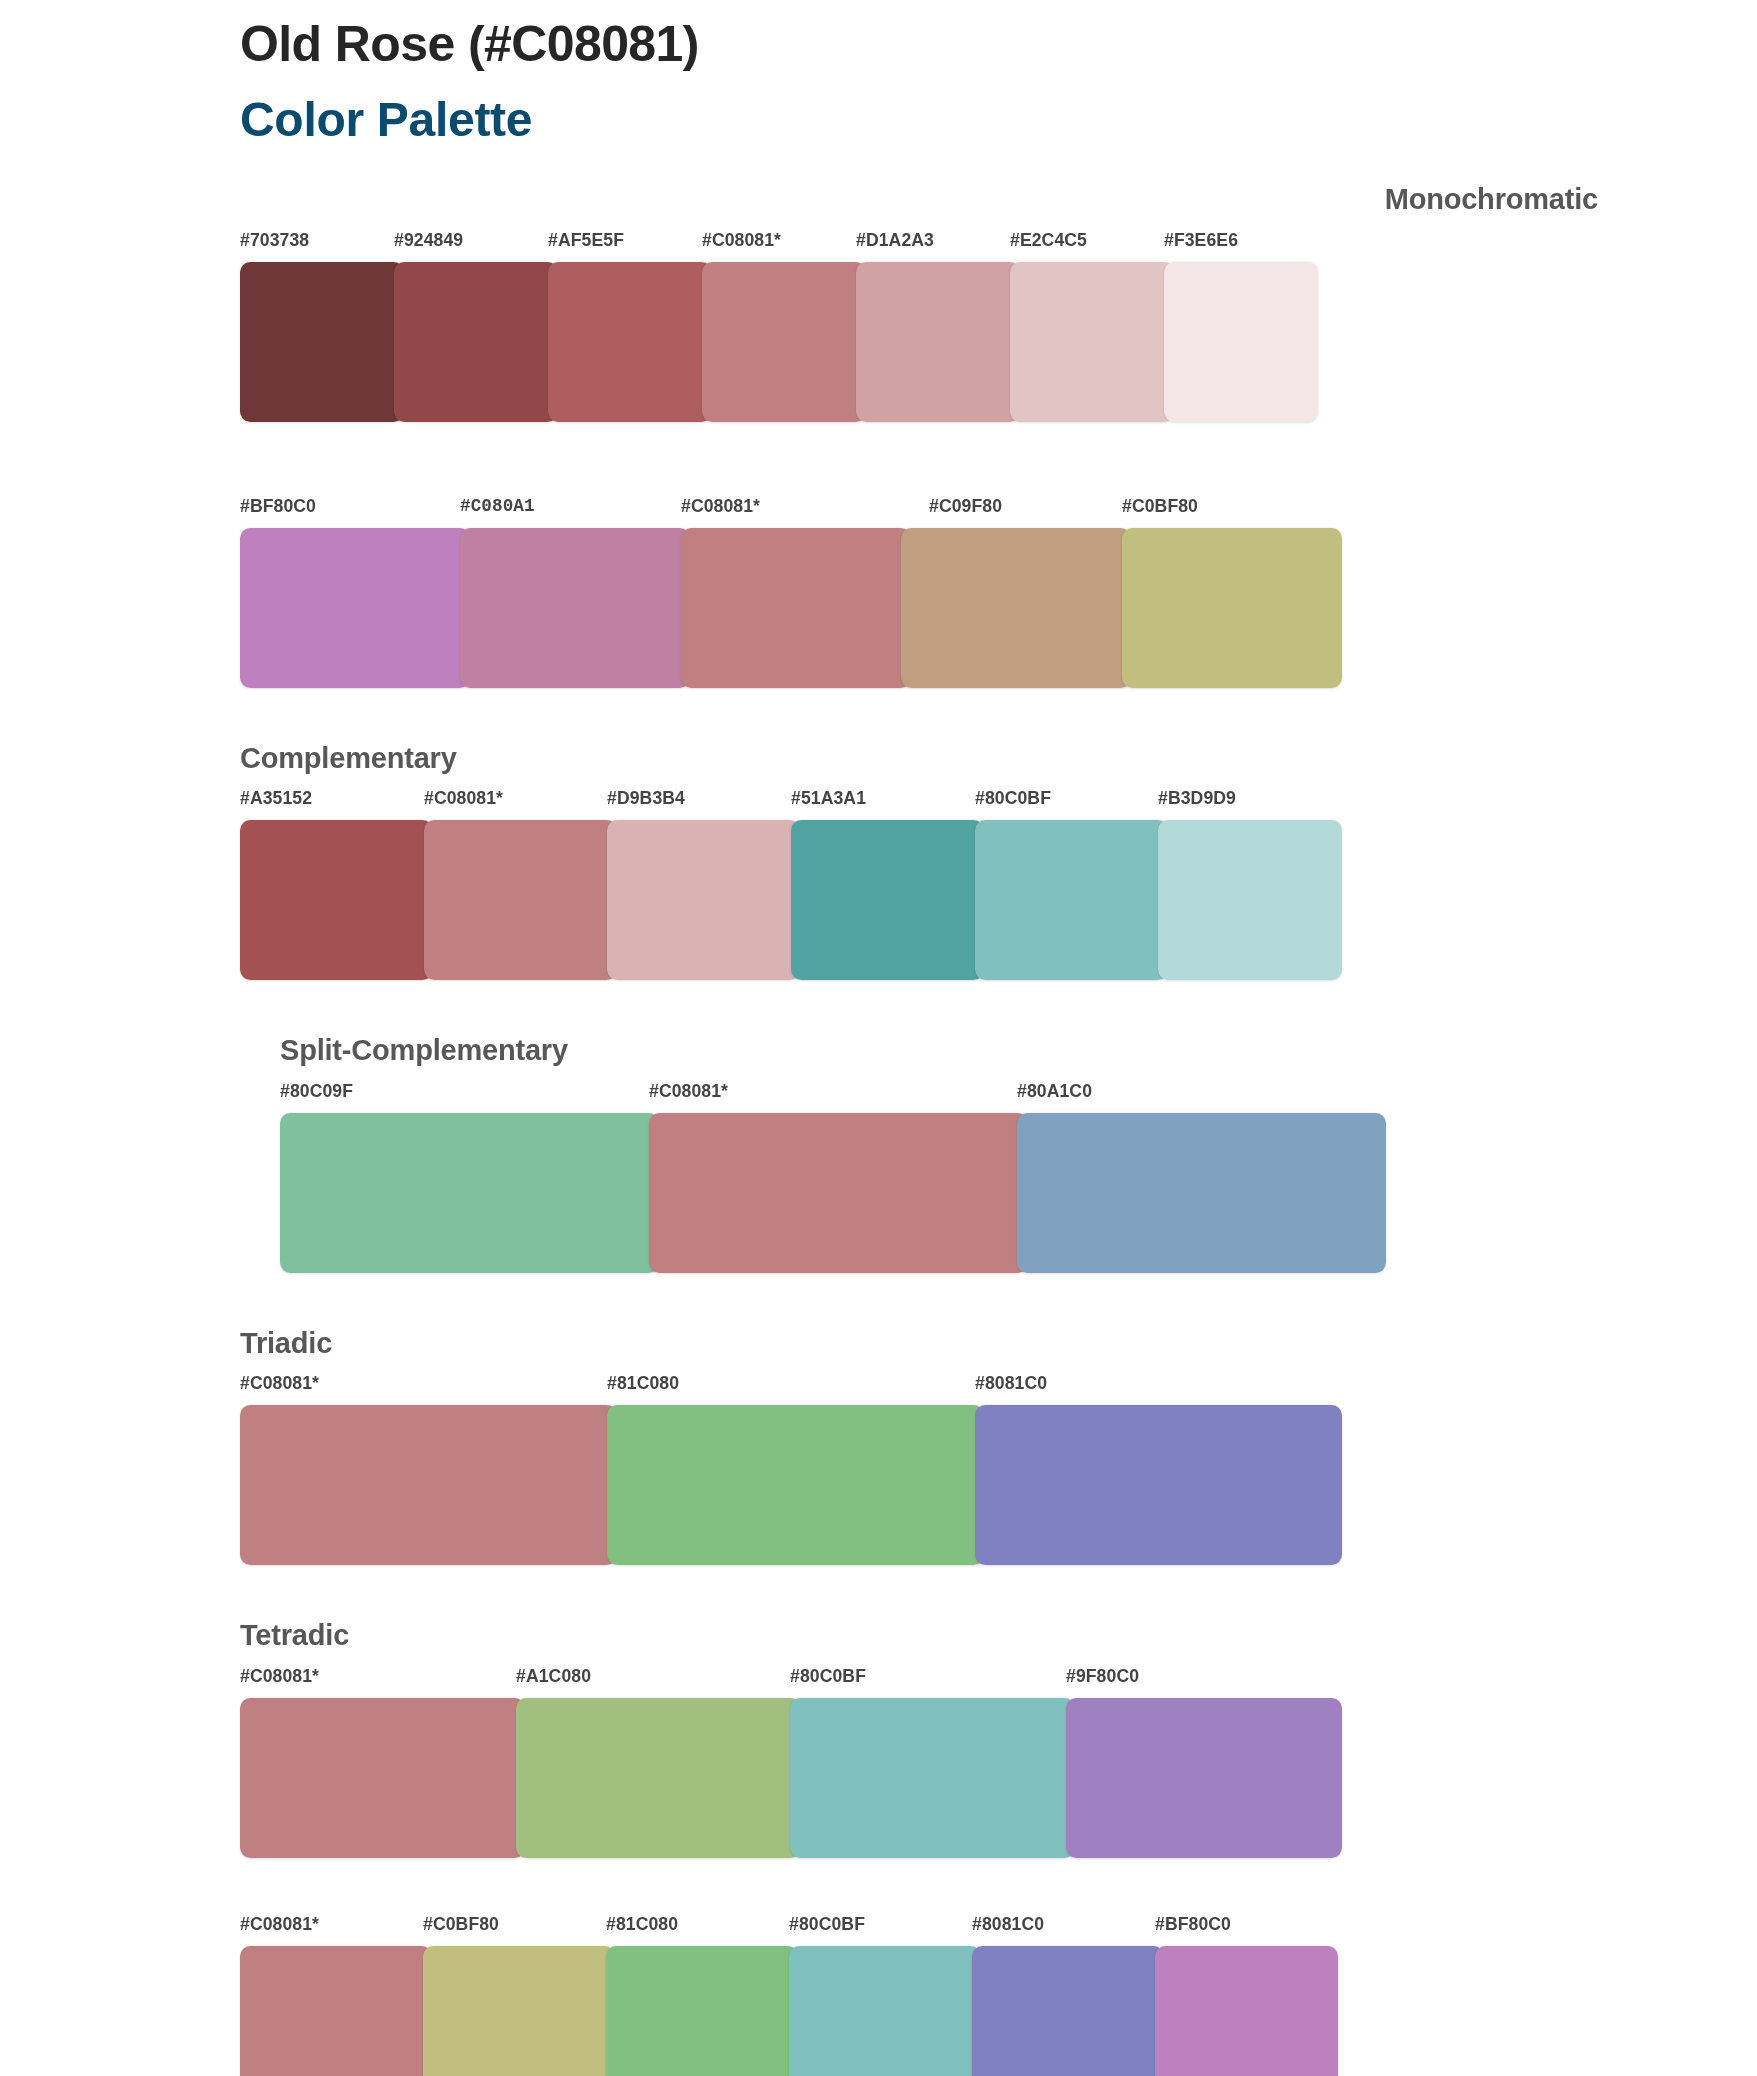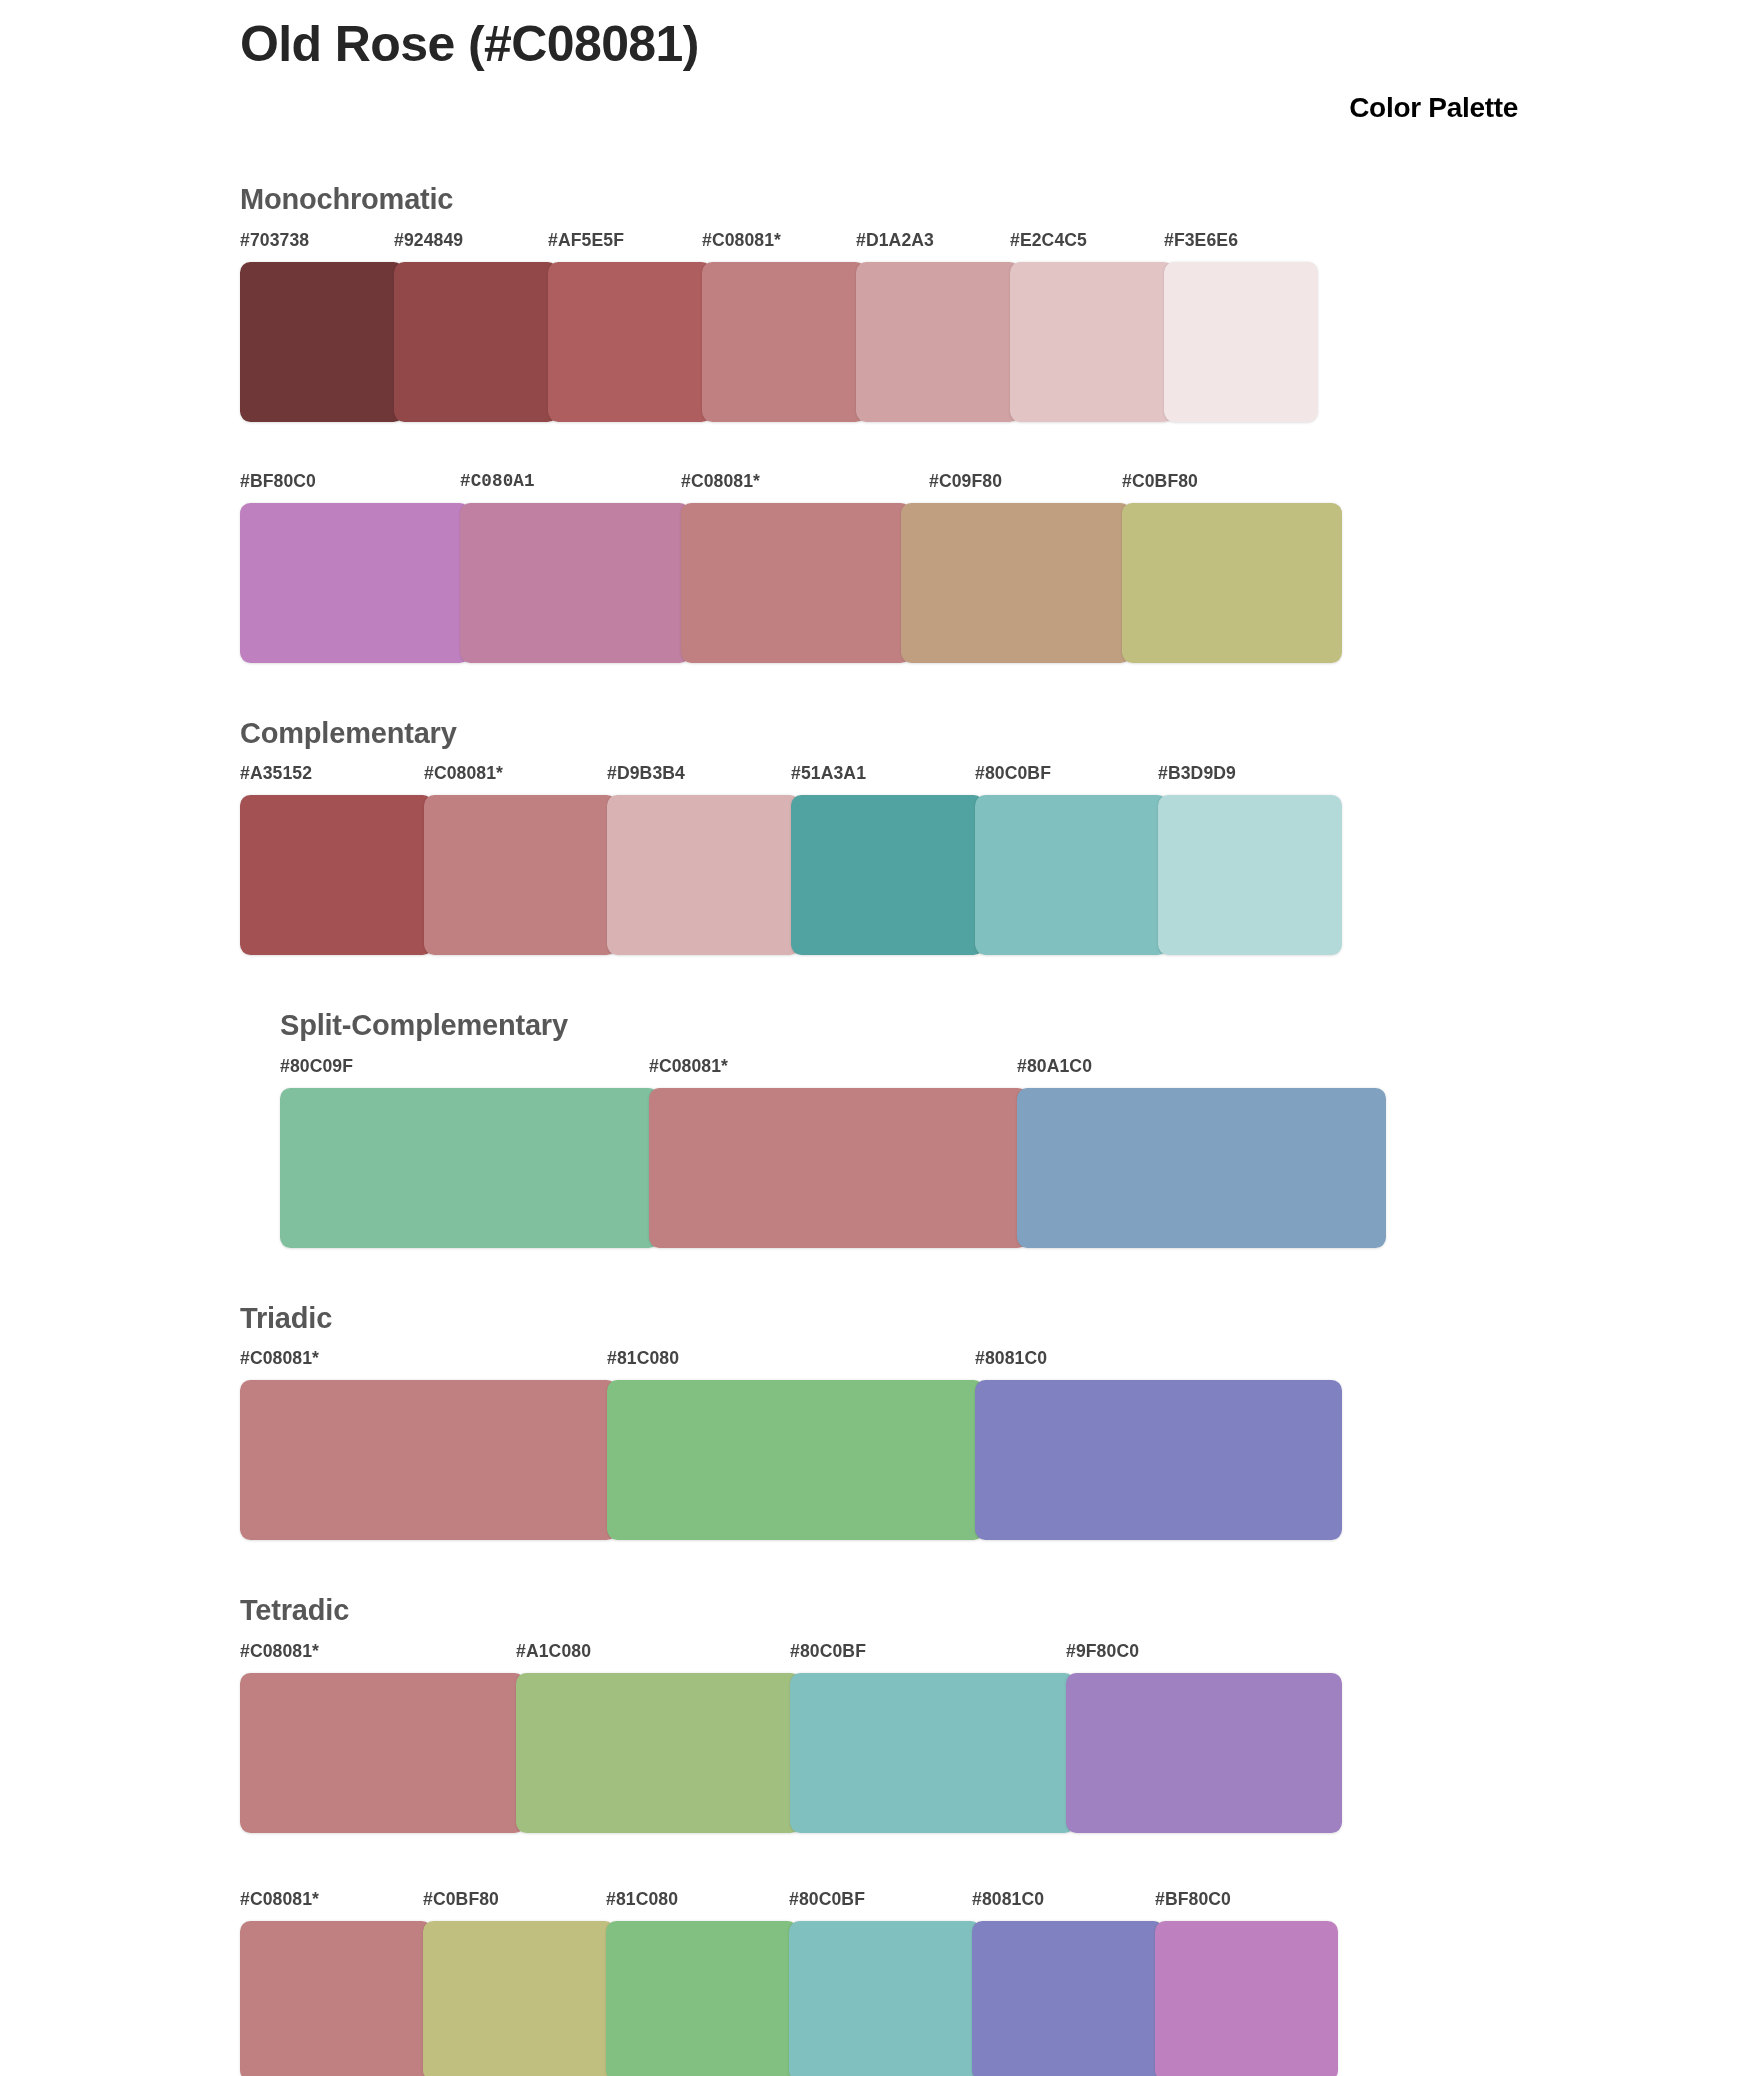--- a/index.html
+++ b/index.html
@@ -31,28 +31,27 @@
   .page-title {
     font-size: 50px;
     font-weight: 700;
     color: #262626;
     letter-spacing: -0.6px;
     line-height: 1.15;
     margin: 0;
     padding: 0;
   }
   .page-subtitle {
-    font-size: 28px;
-    font-weight: 700;
-    color: #000000;
+    font-size: 48px;
+    font-weight: 700;
+    color: #0c4a6e;
     letter-spacing: -0.3px;
     line-height: 1.2;
     margin: 17.6px 0 0 0;
     padding: 0;
-    text-align: right;
   }
   .sections {
     position: absolute;
     left: 240px;
     top: 185px;
     width: 1358px;
   }
   .section {
     position: relative;
     margin-bottom: 0;
@@ -103,21 +102,21 @@
 <body>
 
 <div class="page">
 
   <div class="header">
     <h1 class="page-title">Old Rose (#C08081)</h1>
     <h2 class="page-subtitle">Color Palette</h2>
   </div>
 
   <div class="sections" id="sections-root">
-      <div class="section" style="margin-bottom: 51px;">
+      <div class="section" style="margin-bottom: 76px; text-align: right;">
         <div class="section-title">Monochromatic</div>
         <div class="swatch-row">
           <div class="swatch-label" style="left: 0px;">#703738</div>
           <div class="swatch" title="#703738" style="left: 0px; width: 164px; background: rgb(112, 55, 56); z-index: 10;"></div>
           <div class="swatch-label" style="left: 154px;">#924849</div>
           <div class="swatch" title="#924849" style="left: 154px; width: 164px; background: rgb(146, 72, 73); z-index: 11;"></div>
           <div class="swatch-label" style="left: 308px;">#AF5E5F</div>
           <div class="swatch" title="#AF5E5F" style="left: 308px; width: 164px; background: rgb(175, 94, 95); z-index: 12;"></div>
           <div class="swatch-label" style="left: 462px;">#C08081*</div>
           <div class="swatch" title="#C08081" style="left: 462px; width: 164px; background: rgb(192, 128, 129); z-index: 13;"></div>

